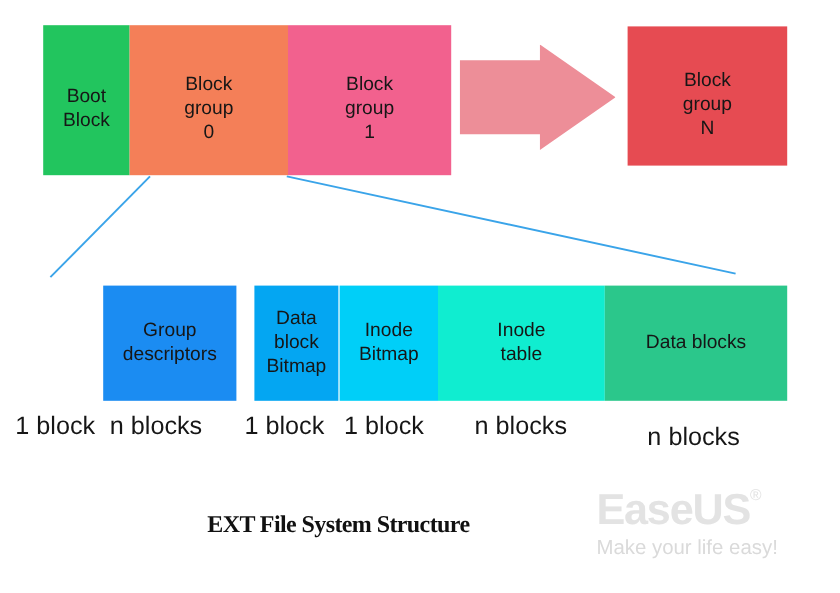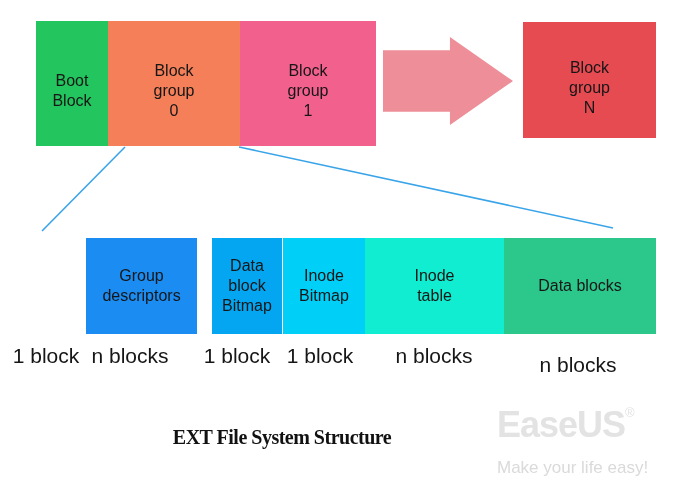--- a/index.html
+++ b/index.html
@@ -93,21 +93,21 @@
     letter-spacing: -1px;
     color: #e3e3e3;
   }
   .logo-reg {
     font-size: 13px;
     vertical-align: 20px;
     color: #e3e3e3;
     letter-spacing: 0;
   }
   .logo-tagline {
-    margin-top: 16px;
+    margin-top: 5px;
     font-size: 17px;
     color: #dadada;
     white-space: nowrap;
   }
 </style>
 </head>
 <body>
 
 <div class="canvas">
 

